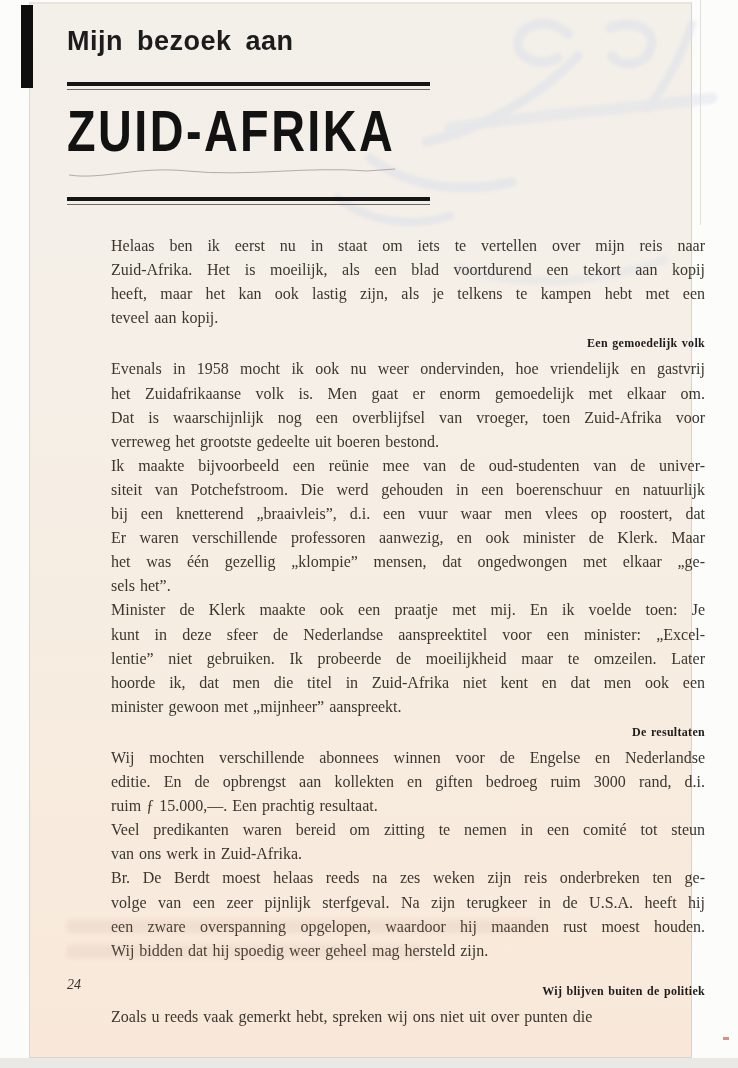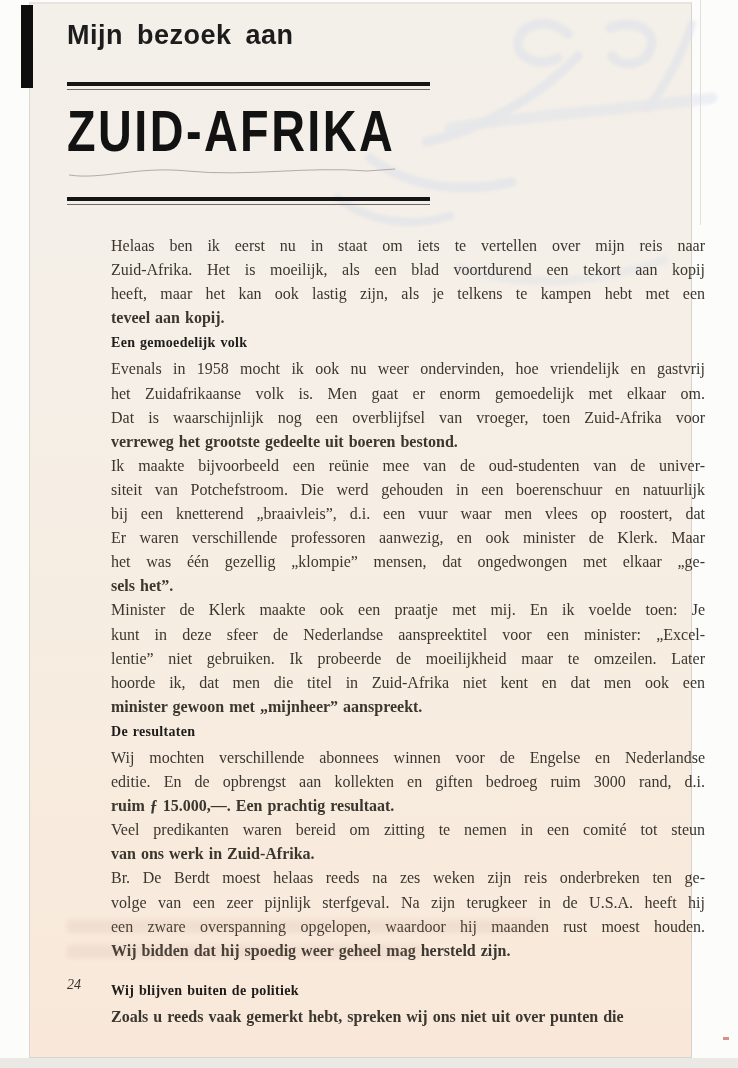--- a/index.html
+++ b/index.html
@@ -25,21 +25,21 @@
     position:absolute;left:700px;top:0;width:1px;height:225px;background:#e3e0db;
   }
   .bottom-strip{
     position:absolute;left:0;top:1058px;width:738px;height:10px;background:#ebe9e6;
   }
   .red-tick{
     position:absolute;left:723px;top:1037px;width:6px;height:3px;background:#c9776b;opacity:.8;
   }
   .content{position:absolute;left:37px;top:0;width:594px;}
   .kicker{
-    position:absolute;left:0;top:16px;
+    position:absolute;left:0;top:22px;
     font-family:"Liberation Sans","DejaVu Sans",sans-serif;
     font-weight:bold;font-size:27px;color:#1c1c1c;
     letter-spacing:.5px;word-spacing:6px;white-space:nowrap;
   }
   .double-rule{position:absolute;left:0;width:363px;height:8px;}
   .double-rule::before{
     content:"";position:absolute;left:0;right:0;top:0;height:4px;background:#151515;
   }
   .double-rule::after{
     content:"";position:absolute;left:0;right:0;bottom:0;height:1px;background:#6f6a64;
@@ -55,23 +55,23 @@
   }
   .squiggle{position:absolute;left:0;top:158px;}
   .body-text{
     position:absolute;left:0;top:230px;width:594px;
     font-size:16px;line-height:24.1px;color:#3b362e;
     word-spacing:1px;
     margin-left:44px;
   }
   .para{margin:0;}
   .line{text-align:justify;text-align-last:justify;}
-  .line.last{text-align-last:left;font-weight:bold;}
+  .line.last{text-align-last:left;}
   .subhead{
-    font-weight:bold;font-size:14px;color:#1e1c1a;
+    text-align:right;font-weight:bold;font-size:12px;color:#1e1c1a;
     letter-spacing:.3px;line-height:24.1px;margin:1px 0 2px;
   }
   .subhead.gap{margin-top:16px;}
   .page-number{
     position:absolute;left:37px;top:973px;font-size:14px;color:#3b362e;font-style:italic;
   }
   .bleed{position:absolute;left:280px;top:2px;pointer-events:none;}
   .ghost{
     position:absolute;background:rgba(190,150,128,.12);filter:blur(2px);border-radius:3px;
   }

